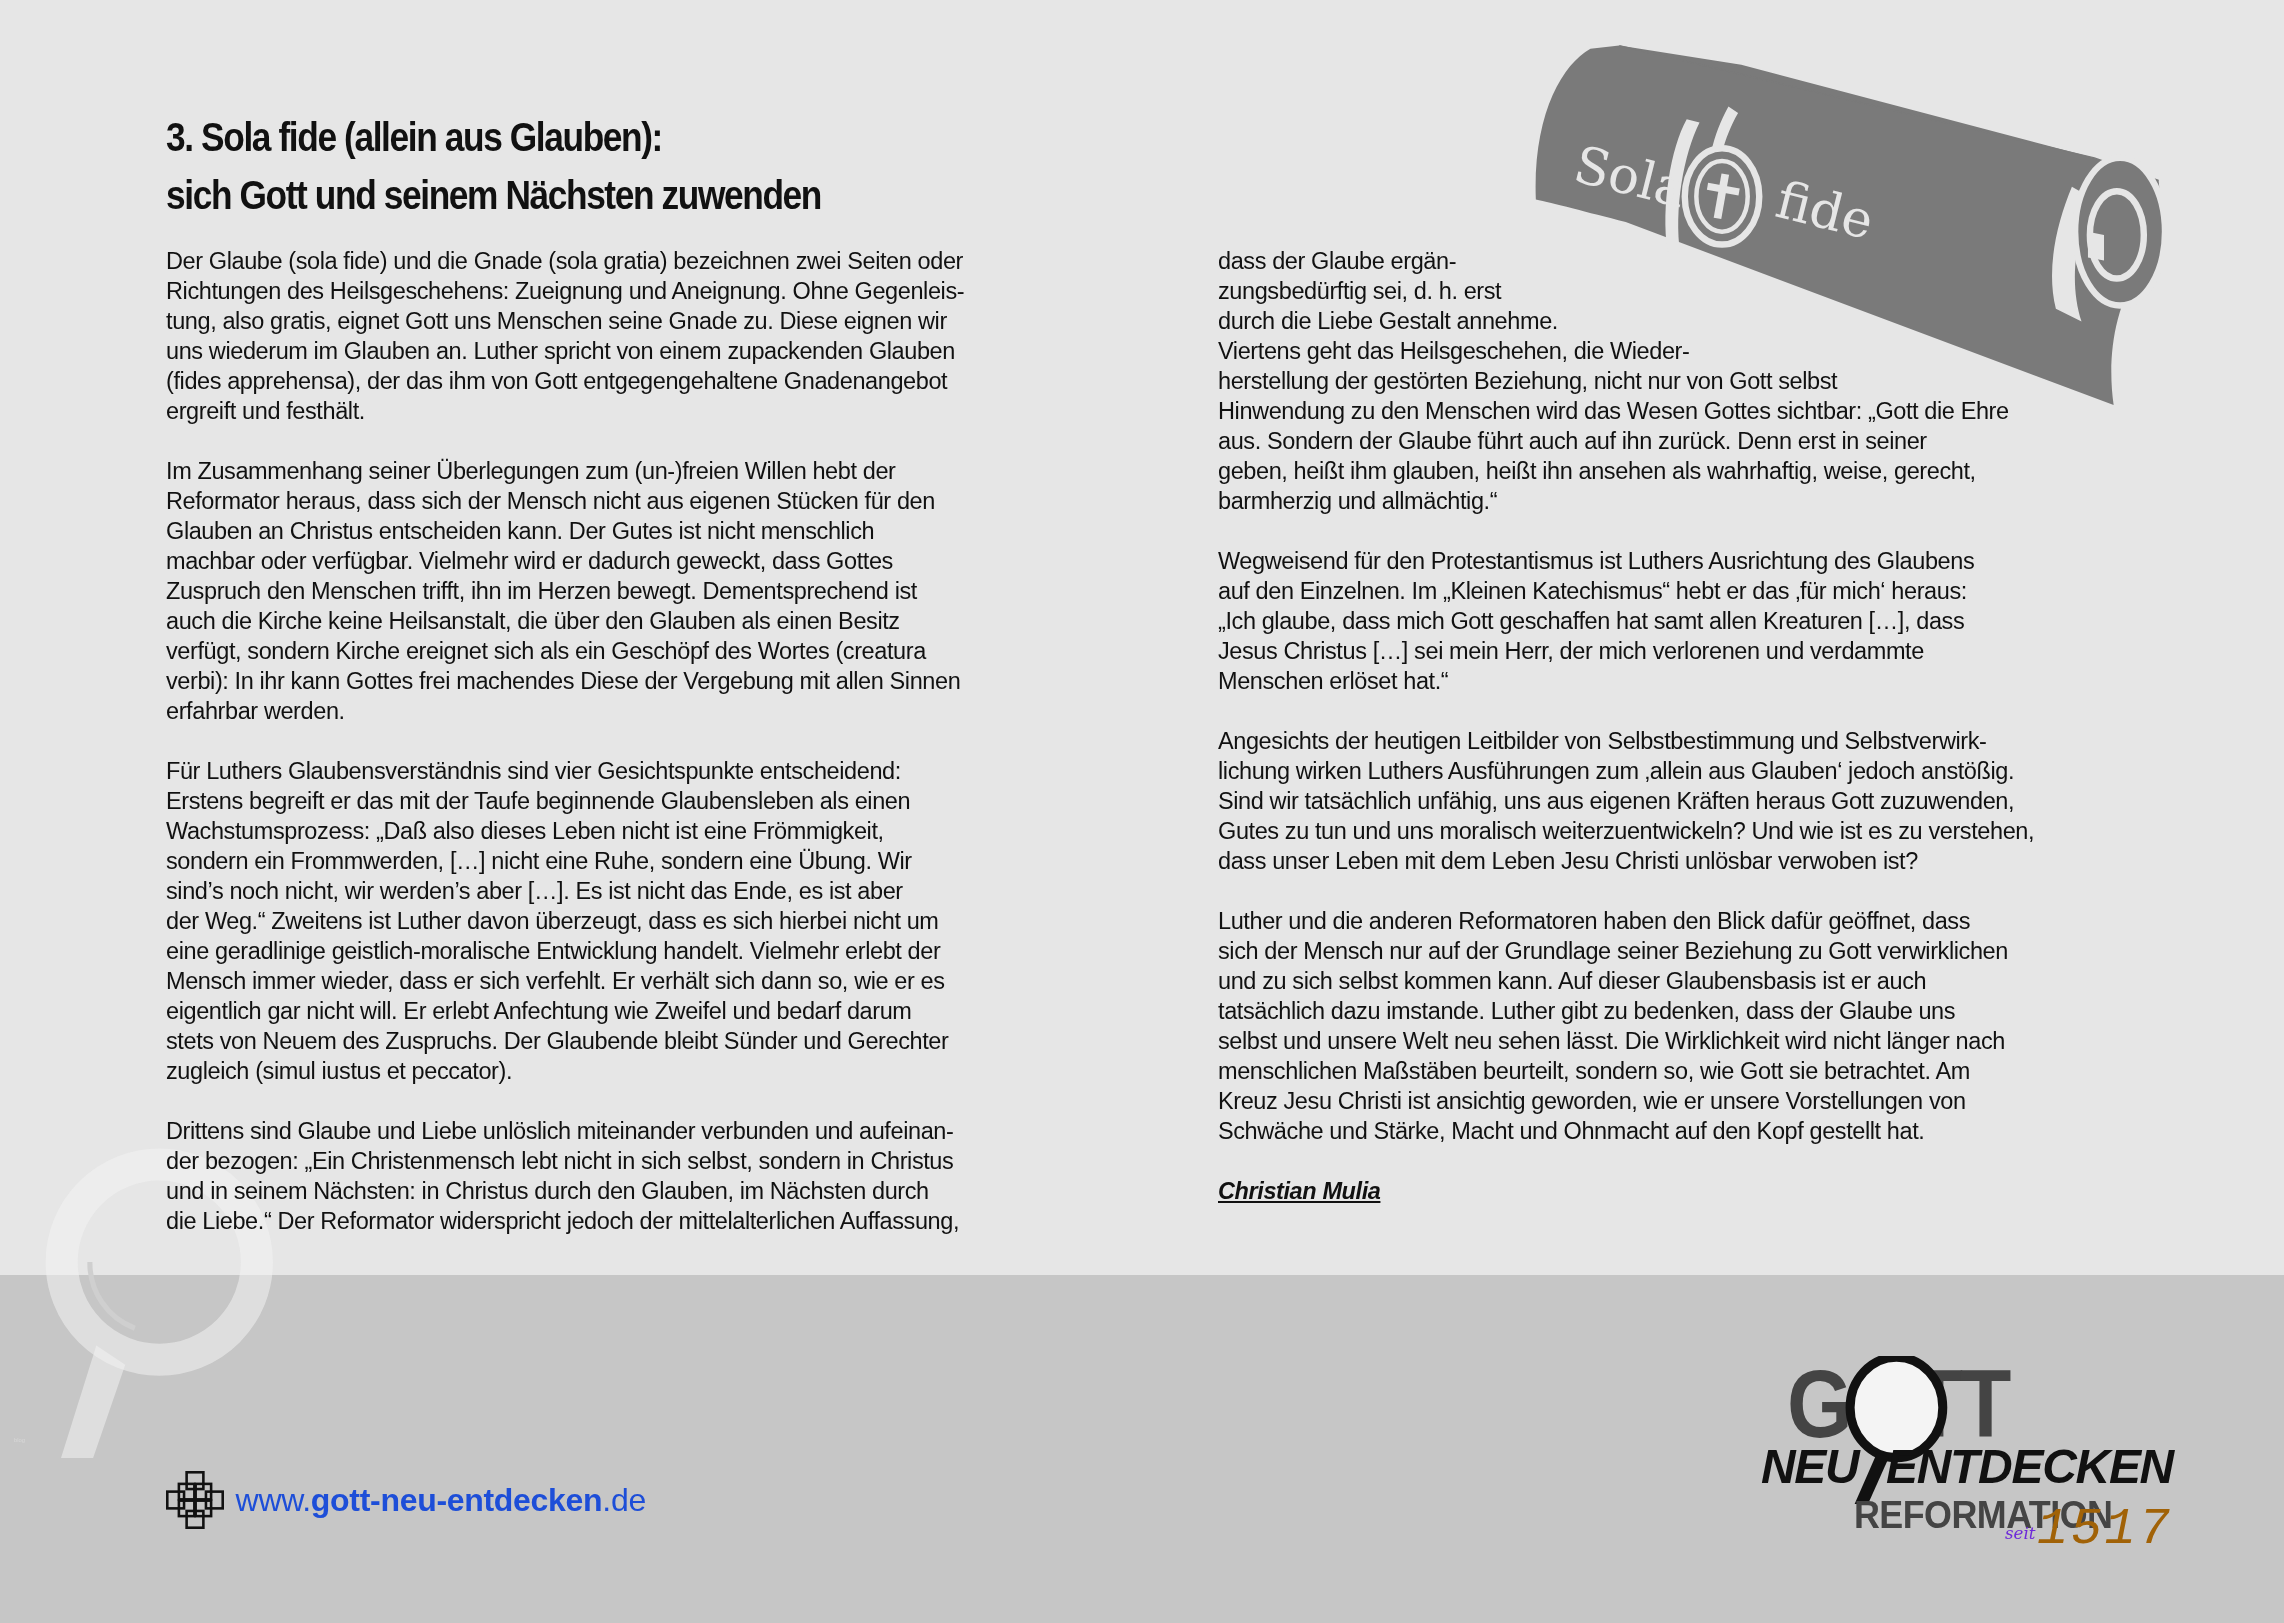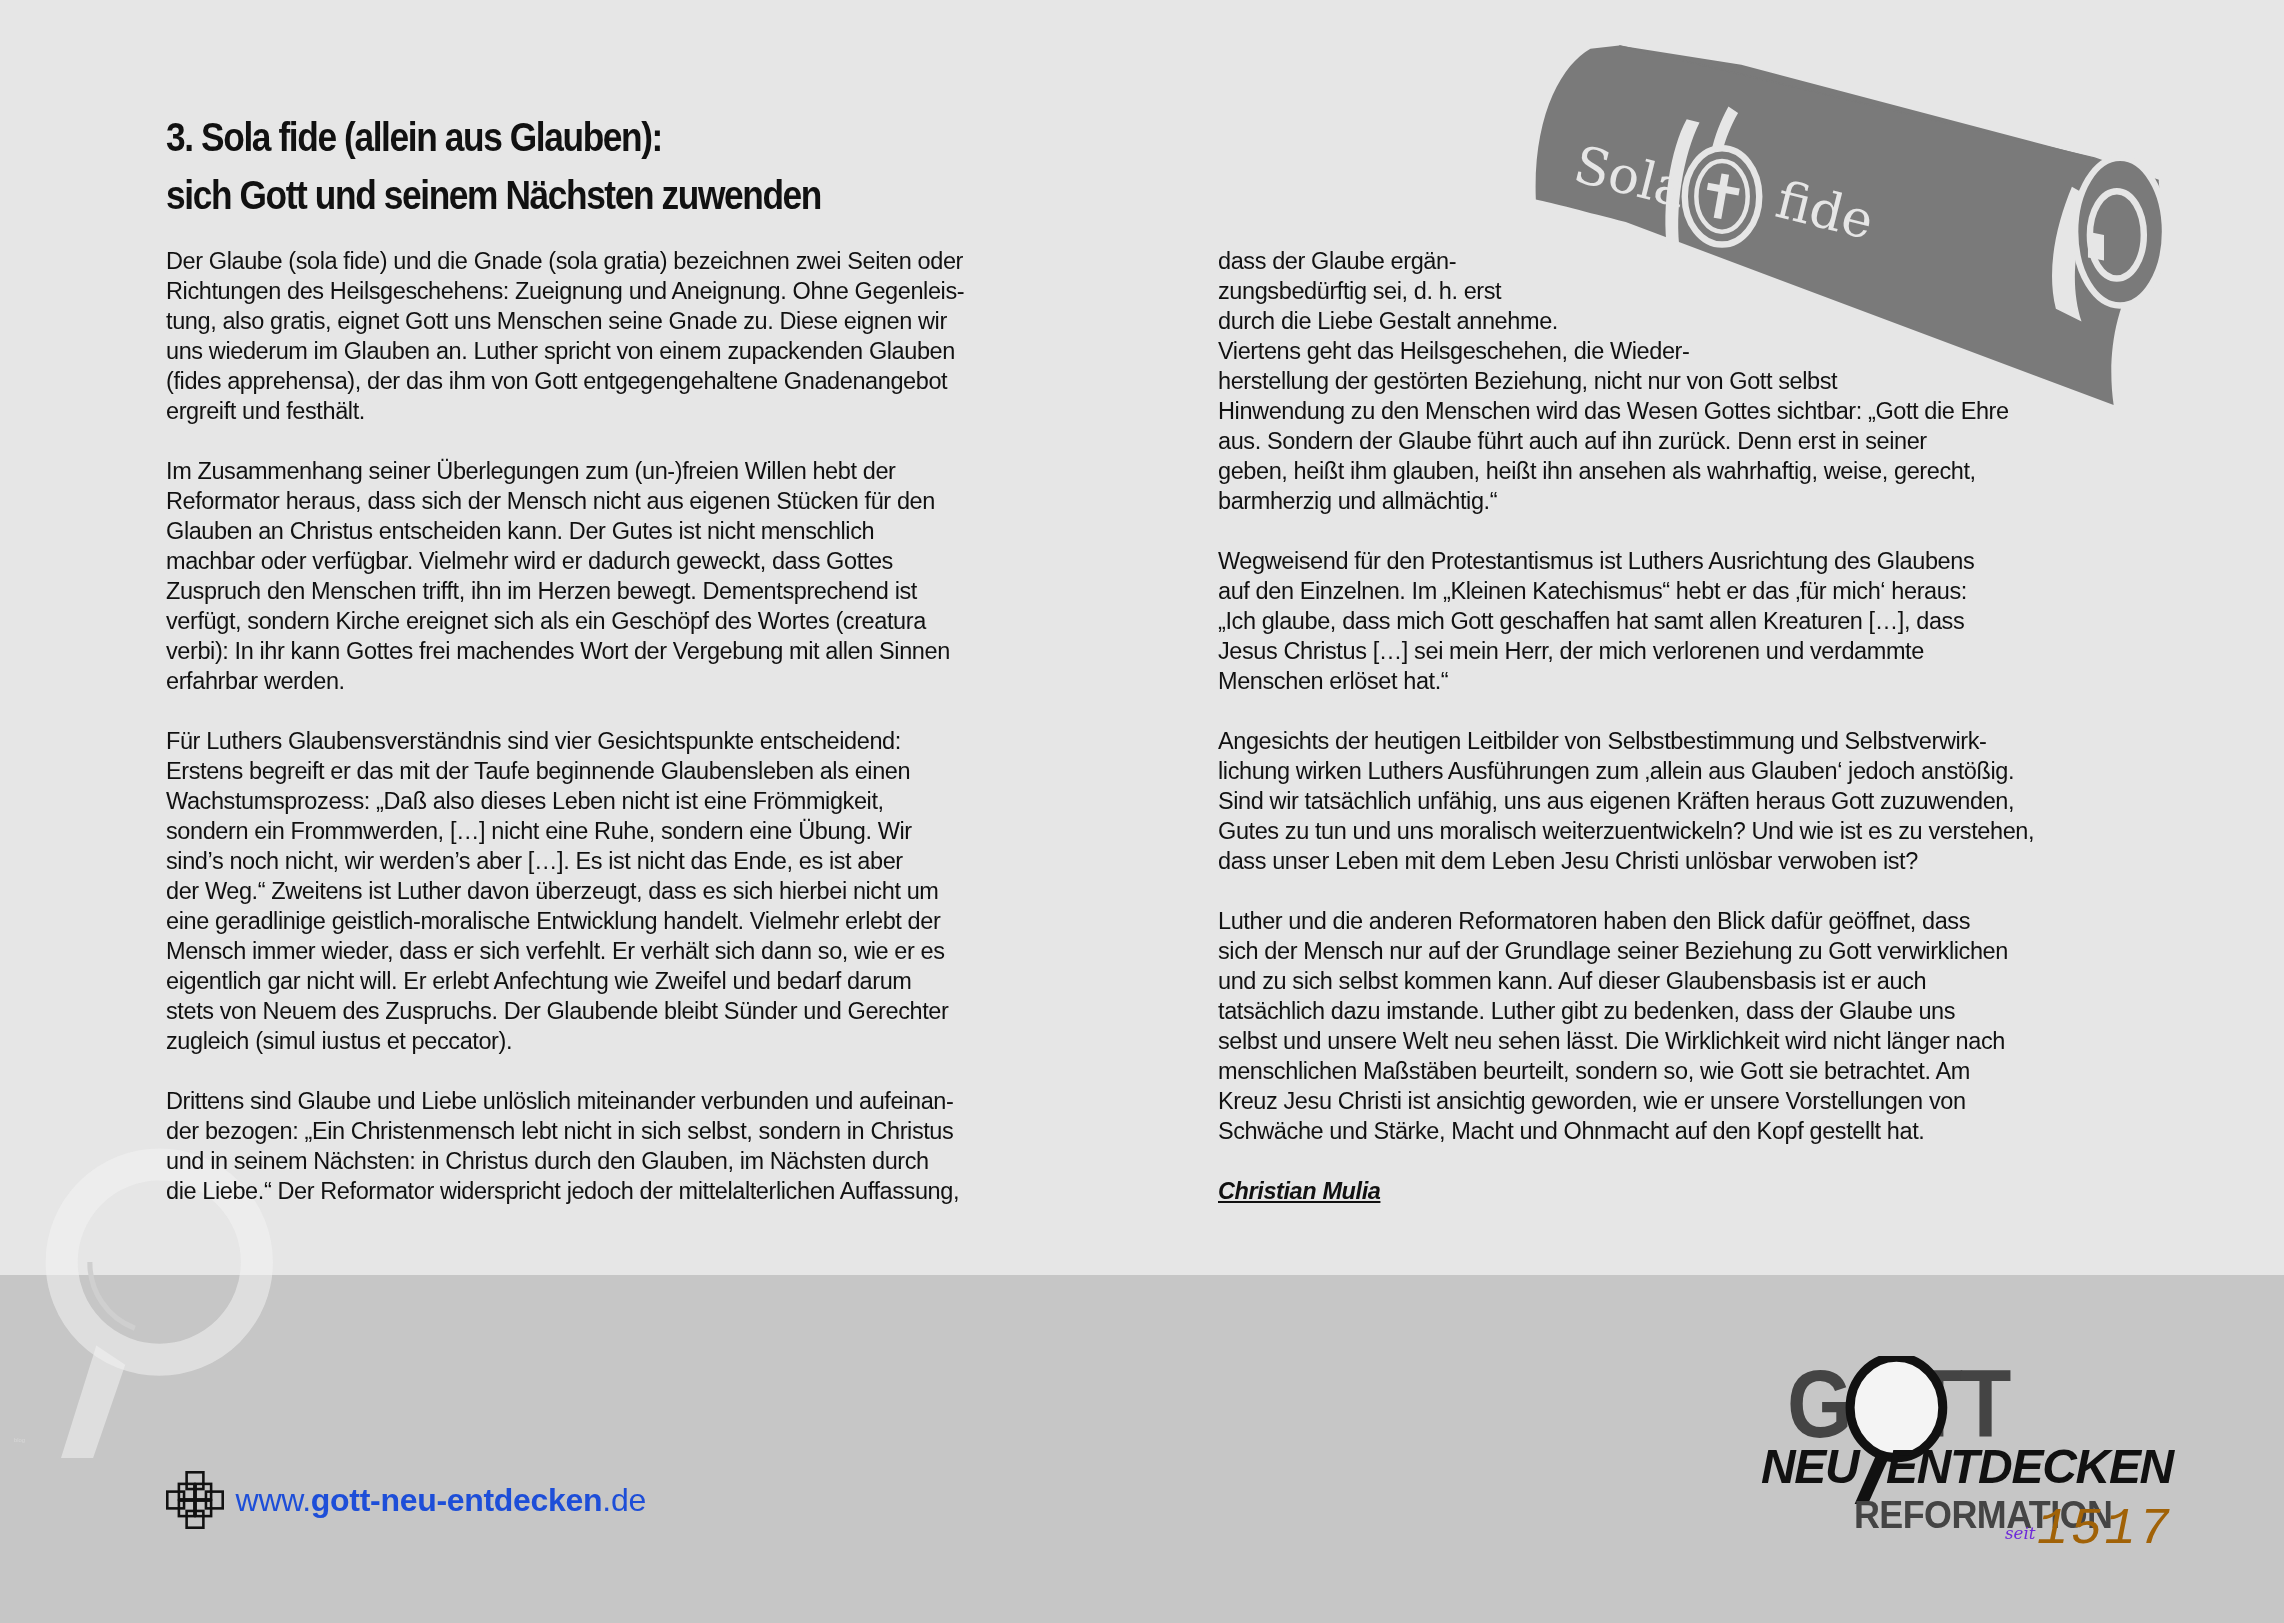--- a/index.html
+++ b/index.html
@@ -75,22 +75,23 @@
       <span class="line">uns wiederum im Glauben an. Luther spricht von einem zupackenden Glauben</span>
       <span class="line">(fides apprehensa), der das ihm von Gott entgegengehaltene Gnadenangebot</span>
       <span class="line">ergreift und festhält.</span>
     </p>
     <p>
       <span class="line">Im Zusammenhang seiner Überlegungen zum (un-)freien Willen hebt der</span>
       <span class="line">Reformator heraus, dass sich der Mensch nicht aus eigenen Stücken für den</span>
       <span class="line">Glauben an Christus entscheiden kann. Der Gutes ist nicht menschlich</span>
       <span class="line">machbar oder verfügbar. Vielmehr wird er dadurch geweckt, dass Gottes</span>
       <span class="line">Zuspruch den Menschen trifft, ihn im Herzen bewegt. Dementsprechend ist</span>
+      <span class="line">auch die Kirche keine Heilsanstalt, die über den Glauben als einen Besitz</span>
       <span class="line">verfügt, sondern Kirche ereignet sich als ein Geschöpf des Wortes (creatura</span>
-      <span class="line">verbi): In ihr kann Gottes frei machendes Wort der Vergebung mit allen Sinnen</span>
+      <span class="line">verbi): In ihr kann Gottes frei machendes Diese der Vergebung mit allen Sinnen</span>
       <span class="line">erfahrbar werden.</span>
     </p>
     <p>
       <span class="line">Für Luthers Glaubensverständnis sind vier Gesichtspunkte entscheidend:</span>
       <span class="line">Erstens begreift er das mit der Taufe beginnende Glaubensleben als einen</span>
       <span class="line">Wachstumsprozess: „Daß also dieses Leben nicht ist eine Frömmigkeit,</span>
       <span class="line">sondern ein Frommwerden, […] nicht eine Ruhe, sondern eine Übung. Wir</span>
       <span class="line">sind’s noch nicht, wir werden’s aber […]. Es ist nicht das Ende, es ist aber</span>
       <span class="line">der Weg.“ Zweitens ist Luther davon überzeugt, dass es sich hierbei nicht um</span>
       <span class="line">eine geradlinige geistlich-moralische Entwicklung handelt. Vielmehr erlebt der</span>

